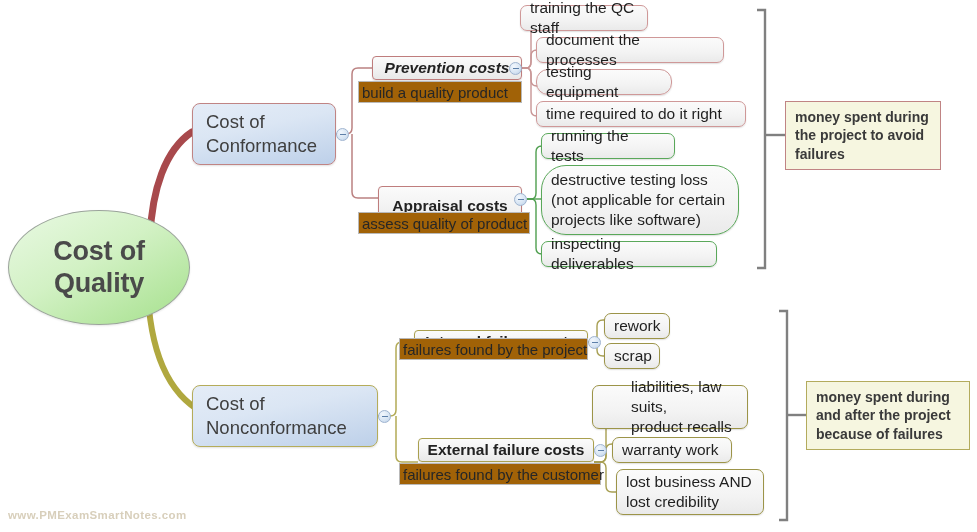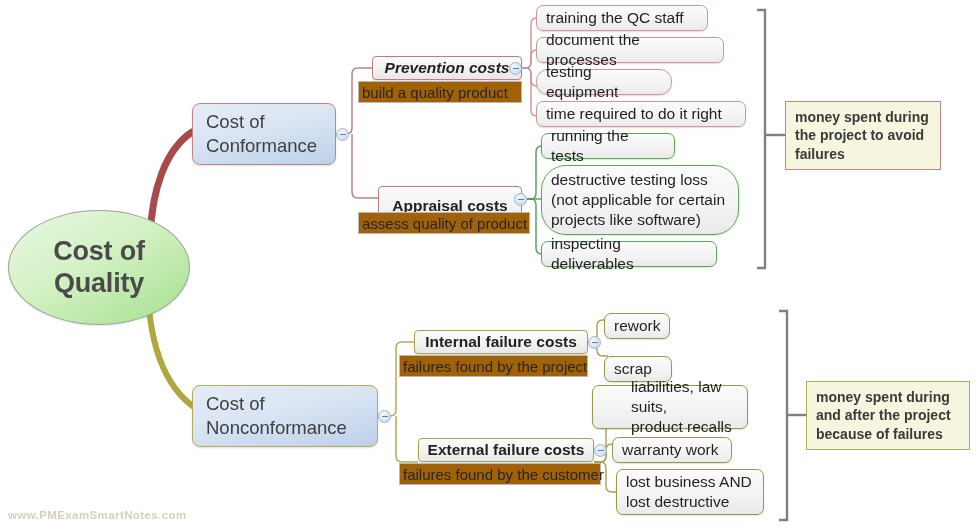--- a/index.html
+++ b/index.html
@@ -220,21 +220,21 @@
   <div class="toggle" style="left:336px; top:128px;"></div>
 
   <div class="node l2-title l2-red" style="left:372px; top:56px; width:150px; height:24px;font-style:italic;">
     <div class="l2-label">Prevention costs</div>
   </div>
   <div class="node l2-sub" style="left:358px; top:81px; width:164px; height:22px;">
     <div class="sub-label">build a quality product</div>
   </div>
   <div class="toggle" style="left:509px; top:62px;"></div>
 
-  <div class="node leaf leaf-red" style="left:536px; top:5px; width:172px; height:26px;">
+  <div class="node leaf leaf-red" style="left:520px; top:5px; width:128px; height:26px;">
     <div class="leaf-label">training the QC staff</div>
   </div>
   <div class="node leaf leaf-red" style="left:536px; top:37px; width:188px; height:26px;">
     <div class="leaf-label">document the processes</div>
   </div>
   <div class="node leaf leaf-red" style="left:536px; top:69px; width:136px; height:26px;border-radius:12px;">
     <div class="leaf-label">testing equipment</div>
   </div>
   <div class="node leaf leaf-red" style="left:536px; top:101px; width:210px; height:26px;">
     <div class="leaf-label">time required to do it right</div>
@@ -268,50 +268,50 @@
 
   <div class="node l1-box l1-olive" style="left:192px; top:385px; width:186px; height:62px;">
     <div class="l1-label" style="white-space: pre-line;">Cost of
 Nonconformance</div>
   </div>
   <div class="toggle" style="left:378px; top:410px;"></div>
 
   <div class="node l2-title l2-olive" style="left:414px; top:330px; width:174px; height:24px;">
     <div class="l2-label">Internal failure costs</div>
   </div>
-  <div class="node l2-sub" style="left:399px; top:355px; width:189px; height:22px;">
+  <div class="node l2-sub" style="left:399px; top:338px; width:189px; height:22px;">
     <div class="sub-label">failures found by the project</div>
   </div>
   <div class="toggle" style="left:588px; top:336px;"></div>
 
   <div class="node leaf leaf-olive" style="left:604px; top:313px; width:66px; height:26px;">
     <div class="leaf-label">rework</div>
   </div>
-  <div class="node leaf leaf-olive" style="left:604px; top:356px; width:68px; height:26px;text-align:right;">
+  <div class="node leaf leaf-olive" style="left:604px; top:343px; width:56px; height:26px;text-align:right;">
     <div class="leaf-label">scrap</div>
   </div>
 
   <div class="node l2-title l2-olive" style="left:418px; top:438px; width:176px; height:24px;">
     <div class="l2-label">External failure costs</div>
   </div>
   <div class="node l2-sub" style="left:399px; top:463px; width:202px; height:22px;">
     <div class="sub-label">failures found by the customer</div>
   </div>
   <div class="toggle" style="left:594px; top:444px;"></div>
 
   <div class="node leaf leaf-olive" style="left:592px; top:385px; width:156px; height:44px;padding-left:38px;">
     <div class="leaf-label">liabilities, law suits,
 product recalls</div>
   </div>
   <div class="node leaf leaf-olive" style="left:612px; top:437px; width:120px; height:26px;">
     <div class="leaf-label">warranty work</div>
   </div>
   <div class="node leaf leaf-olive" style="left:616px; top:469px; width:148px; height:46px;">
     <div class="leaf-label">lost business AND
-lost destructive</div>
+lost credibility</div>
   </div>
 
   <div class="node note note-olive" style="left:806px; top:381px; width:164px; height:69px;">
     <div class="note-label">money spent during
 and after the project
 because of failures</div>
   </div>
 
   <div class="watermark">www.PMExamSmartNotes.com</div>
 

